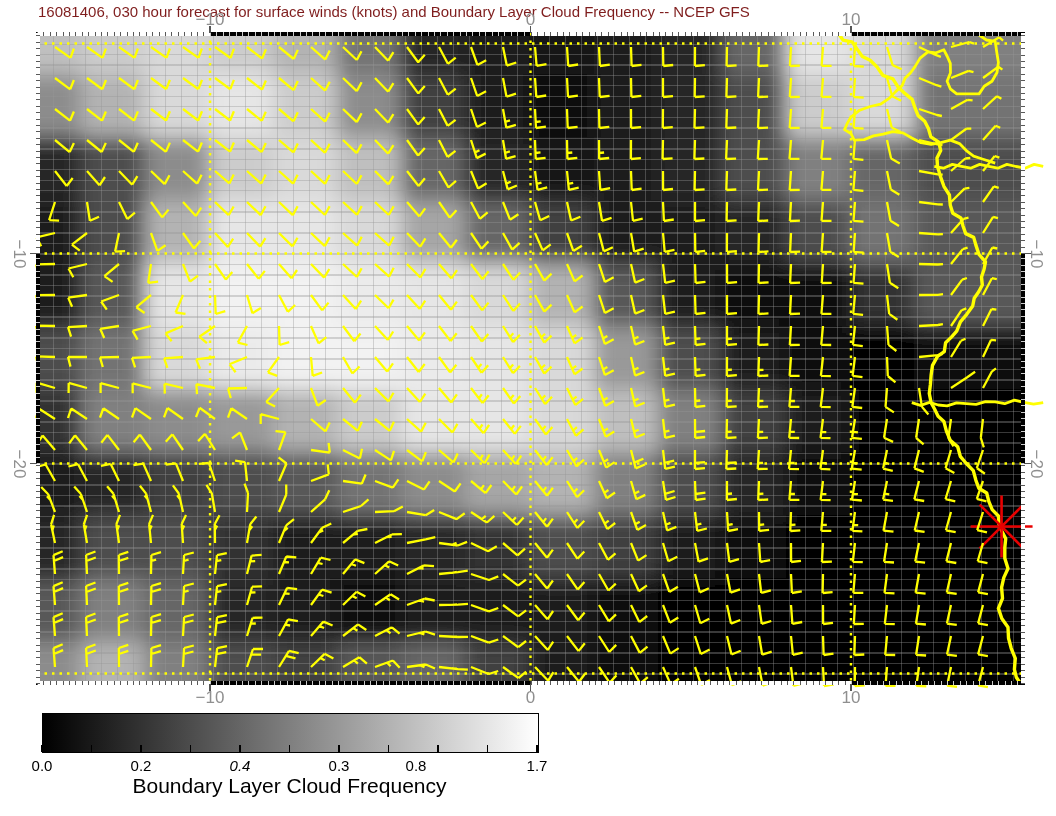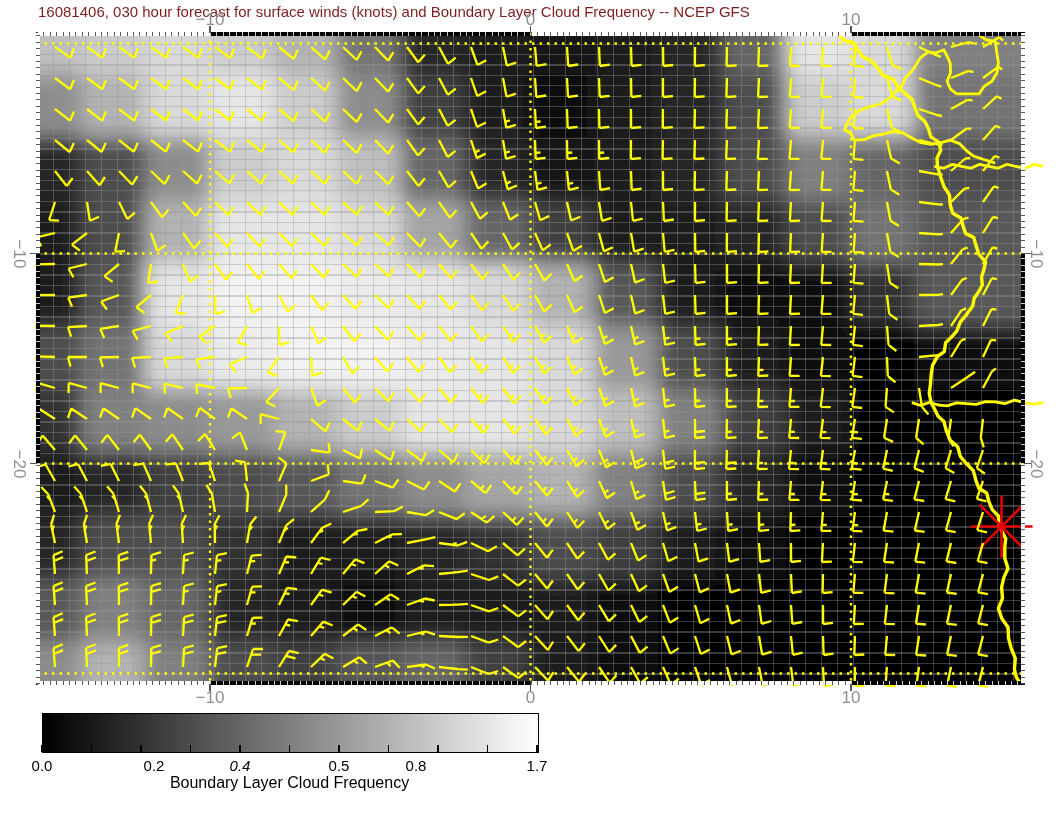--- a/index.html
+++ b/index.html
@@ -15,21 +15,21 @@
       repeating-linear-gradient(to bottom, rgba(150,150,150,0.38) 0px, rgba(150,150,150,0.38) 1px, transparent 1px, transparent 10.5px);}
   #overlay-svg{position:absolute;left:0;top:0;overflow:visible;}
   .axlab{position:absolute;font-size:17px;color:#8f8f8f;text-align:center;white-space:nowrap;}
   .rot{transform:rotate(90deg);}
   .majtick{position:absolute;background:#555;}
   #colorbar{position:absolute;left:42px;top:713px;width:495px;height:38px;
             background:linear-gradient(to right,#000000,#ffffff);border:1px solid #000;}
   .cbtick{position:absolute;width:1.5px;height:7px;background:#000;}
   .cblab{position:absolute;font-size:15px;color:#000;text-align:center;width:44px;}
   #cb-caption{position:absolute;left:42px;top:774px;width:495px;text-align:center;
-              font-size:16px;color:#000;}
+              font-size:21px;color:#000;}
 </style>
 </head>
 <body>
 
 <div id="page">
   <div id="title">16081406, 030 hour forecast for surface winds (knots) and Boundary Layer Cloud Frequency -- NCEP GFS</div>
 
   <div id="map">
     <svg id="cloud-svg" width="987" height="651" viewBox="0 0 987 651">
         <defs>
@@ -275,20 +275,20 @@
       <div class="cbtick" style="left: 140.25px; top: 745px;"></div>
       <div class="cbtick" style="left: 189.75px; top: 745px;"></div>
       <div class="cbtick" style="left: 239.25px; top: 745px;"></div>
       <div class="cbtick" style="left: 288.75px; top: 745px;"></div>
       <div class="cbtick" style="left: 338.25px; top: 745px;"></div>
       <div class="cbtick" style="left: 387.75px; top: 745px;"></div>
       <div class="cbtick" style="left: 437.25px; top: 745px;"></div>
       <div class="cbtick" style="left: 486.75px; top: 745px;"></div>
       <div class="cbtick" style="left: 536.25px; top: 745px;"></div>
       <div class="cblab" style="left: 20px; top: 757px;">0.0</div>
-      <div class="cblab" style="left: 132px; top: 757px;">0.2</div>
+      <div class="cblab" style="left: 119px; top: 757px;">0.2</div>
       <div class="cblab" style="left: 218px; top: 757px; font-style: italic;">0.4</div>
-      <div class="cblab" style="left: 317px; top: 757px;">0.5</div>
+      <div class="cblab" style="left: 317px; top: 757px;">0.3</div>
       <div class="cblab" style="left: 394px; top: 757px;">0.8</div>
       <div class="cblab" style="left: 515px; top: 757px;">1.7</div>
     </div>
   <div id="cb-caption">Boundary Layer Cloud Frequency</div>
 </div>
 
 </body></html>

